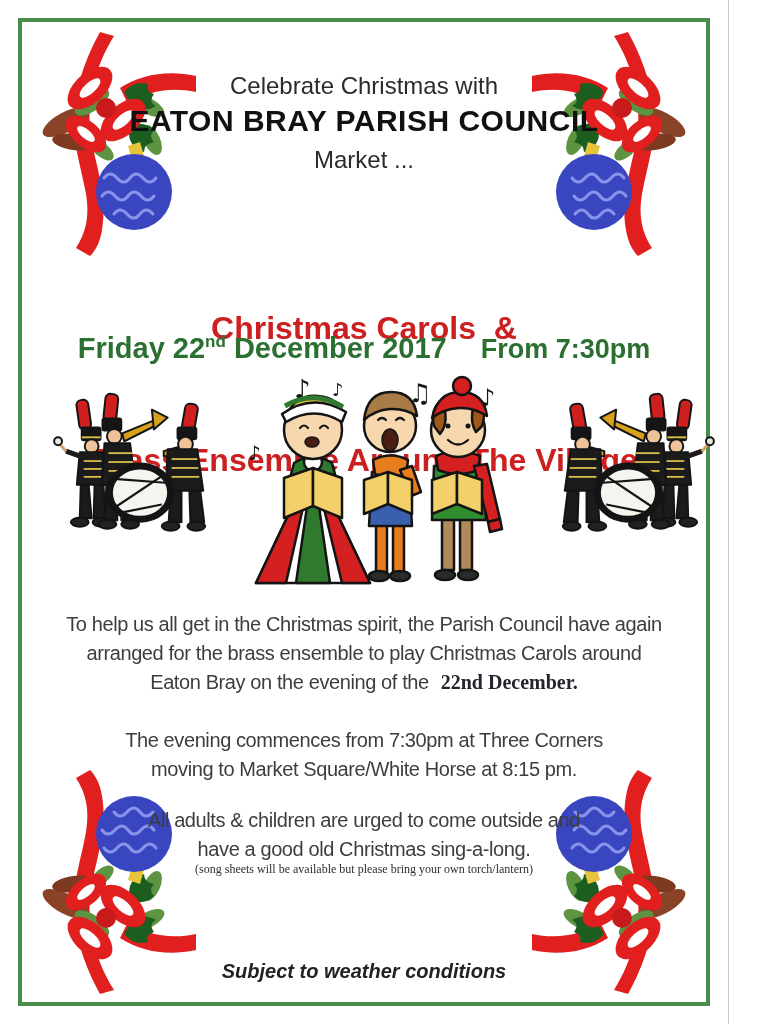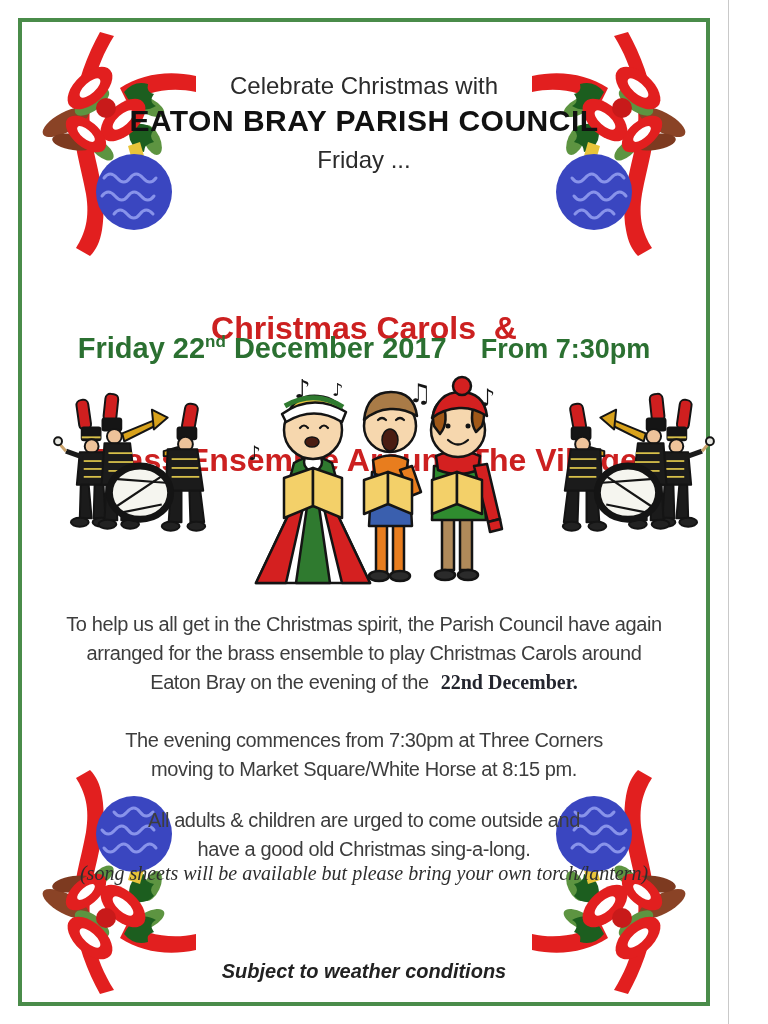--- a/index.html
+++ b/index.html
@@ -22,21 +22,21 @@
   .date-time{font-size:27px;text-align:right;}
   .art{position:absolute;}
   .band-left{left:52px;top:386px;}
   .band-right{left:536px;top:386px;transform:scaleX(-1);}
   .singers{left:230px;top:368px;}
   .para{color:#3d3d3d;font-size:20px;line-height:29px;letter-spacing:-0.4px;}
   .p1{top:610px;}
   .p2{top:726px;}
   .p3{top:806px;}
   .serif-date{font-family:"Liberation Serif",serif;font-weight:700;color:#23252e;margin-left:12px;letter-spacing:0;}
-  .note{top:862px;font-family:"Liberation Serif",serif;font-style:italic;font-size:20px;color:#2e2e2e;}
+  .note{top:862px;font-family:"Liberation Serif",serif;font-size:12px;color:#2e2e2e;}
   .celebrate{top:890px;color:#2a35c8;font-weight:bold;font-size:41px;letter-spacing:0.5px;}
   .weather{top:960px;font-weight:bold;font-style:italic;font-size:20px;color:#222;}
   svg text.mnote{font-family:"DejaVu Sans",sans-serif;fill:#151515;}
 </style>
 </head>
 <body>
 
 <div class="page">
   <div class="frame"></div>
 
@@ -173,21 +173,21 @@
     <circle cx="106" cy="162" r="38" fill="#3a46c0"></circle>
     <g stroke="#8893ea" stroke-width="3" fill="none" stroke-linecap="round">
       <path d="M76,148 q6,-8 13,0 t13,0 t13,0 t13,0"></path>
       <path d="M74,166 q6,-8 13,0 t13,0 t13,0 t13,0"></path>
       <path d="M86,184 q6,-8 13,0 t13,0 t13,0"></path>
     </g>
   </svg>
 
   <div class="centered hdr-intro">Celebrate Christmas with</div>
   <div class="centered hdr-org">EATON BRAY PARISH COUNCIL</div>
-  <div class="centered hdr-enjoy">Friday ...</div>
+  <div class="centered hdr-enjoy">Market ...</div>
 
   <div class="centered title-block">
     <div>Christmas Carols  &amp;</div>
     <div>Brass Ensemble Around The Village</div>
   </div>
 
   <div class="centered dateline">
     <span class="date-main"><span>Friday 22</span><sup>nd</sup><span style="white-space:pre"> December 2017</span></span>
     <span class="date-time">From 7:30pm</span>
   </div>

